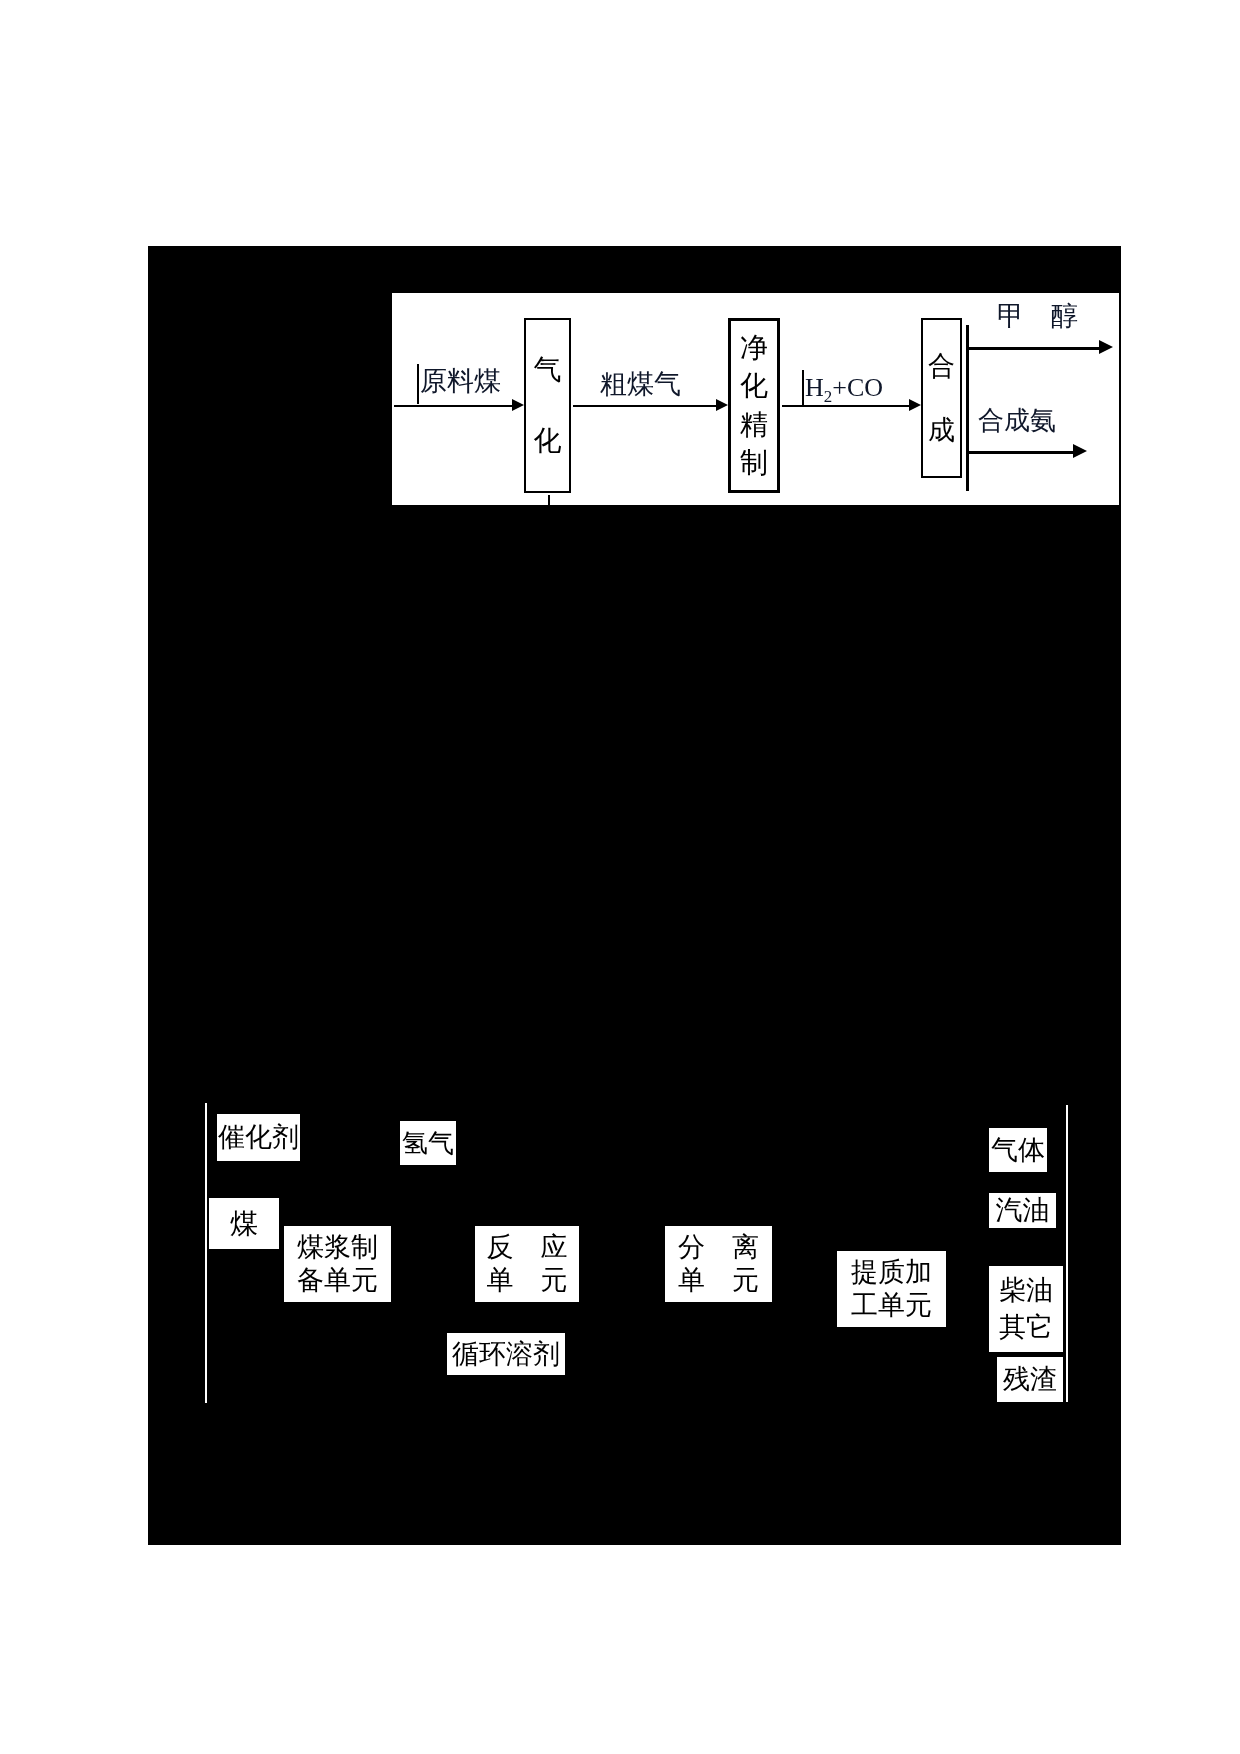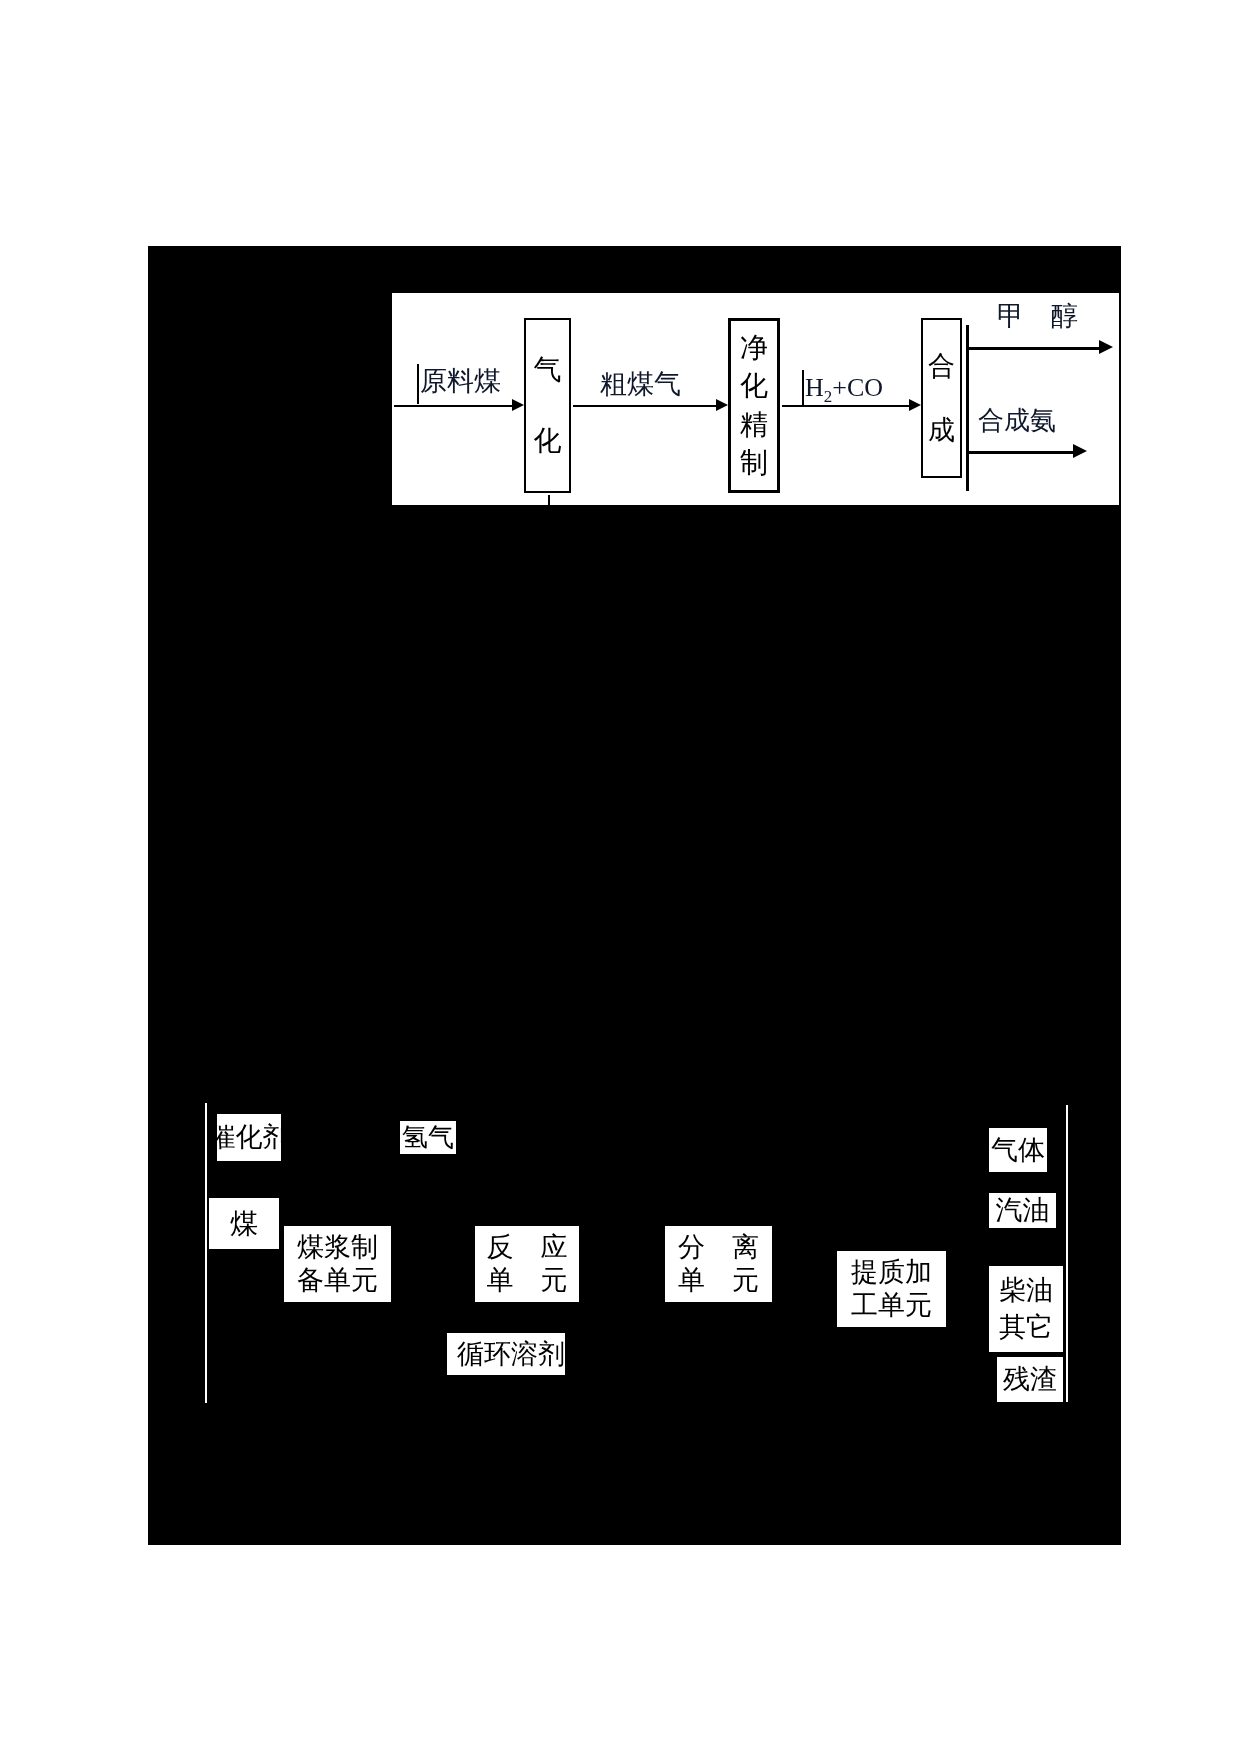--- a/index.html
+++ b/index.html
@@ -71,24 +71,24 @@
     <div class="ah big" style="left:707px;top:47px;"></div>
 
     <div class="lbl" style="left:586px;top:110px;font-size:26px;">合成氨</div>
     <div class="hline thick" style="left:577px;top:158px;width:104px;"></div>
     <div class="ah big" style="left:681px;top:151px;"></div>
   </div>
 
   <div class="wrail" style="left:205px;top:1103px;height:300px;"></div>
   <div class="wrail" style="left:1066px;top:1105px;height:297px;"></div>
 
-  <div class="wbox" style="left:217px;top:1114px;width:64px;height:47px;">
+  <div class="wbox" style="left:217px;top:1114px;width:83px;height:47px;">
     <span>催化剂</span>
   </div>
-  <div class="wbox" style="left:400px;top:1121px;width:56px;height:33px;font-size:26px;">
+  <div class="wbox" style="left:400px;top:1121px;width:56px;height:44px;font-size:26px;">
     <span>氢气</span>
   </div>
   <div class="wbox" style="left:209px;top:1198px;width:70px;height:51px;font-size:28px;">
     <span>煤</span>
   </div>
 
   <div class="wbox" style="left:284px;top:1226px;width:107px;height:76px;">
     <span>煤浆制</span>
     <span>备单元</span>
   </div>
@@ -112,17 +112,17 @@
     <span>汽油</span>
   </div>
   <div class="wbox" style="left:989px;top:1266px;width:74px;height:86px;line-height:37px;">
     <span>柴油</span>
     <span>其它</span>
   </div>
   <div class="wbox" style="left:997px;top:1357px;width:66px;height:45px;">
     <span>残渣</span>
   </div>
 
-  <div class="wbox" style="left:447px;top:1333px;width:118px;height:42px;align-items:flex-end;">
+  <div class="wbox" style="left:447px;top:1333px;width:118px;height:42px;">
     <span>循环溶剂</span>
   </div>
 
 </div>
 
 </body></html>

